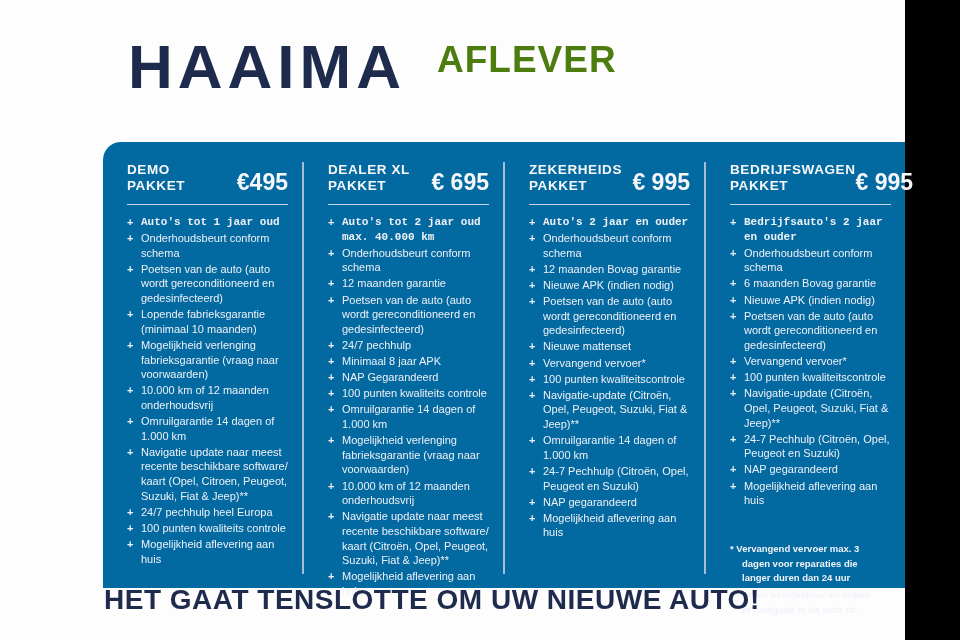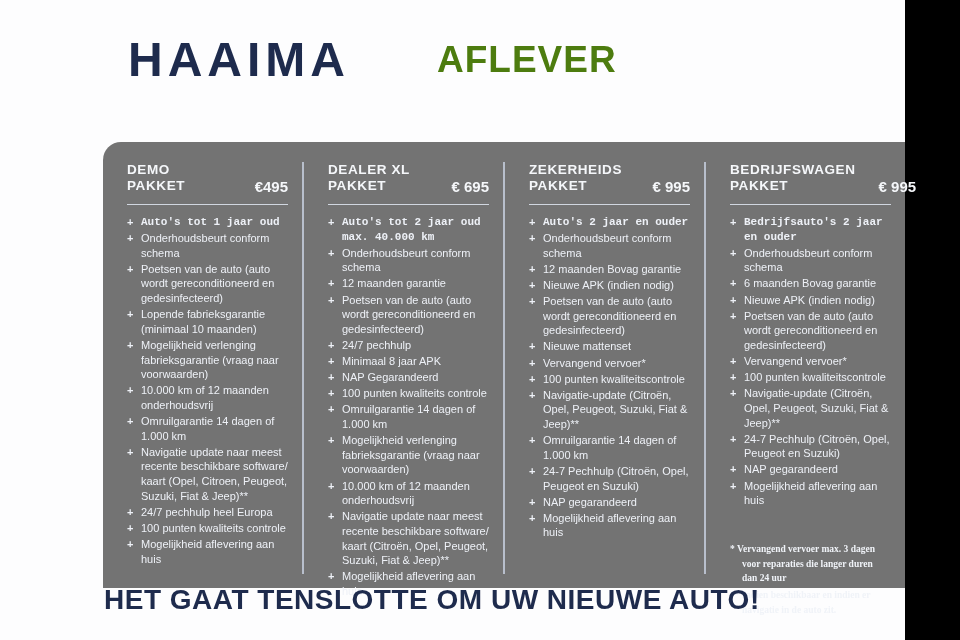--- a/index.html
+++ b/index.html
@@ -6,43 +6,43 @@
   body{
     width:960px;height:640px;position:relative;overflow:hidden;
     background:#fdfdfe;
     font-family:"Liberation Sans","DejaVu Sans",sans-serif;
     -webkit-font-smoothing:antialiased;
   }
   
   .black-strip{position:absolute;right:0;top:0;width:55px;height:640px;background:#000;}
   
   .brand{position:absolute;left:128px;top:36px;}
-  .brand-name{font-size:48px;font-weight:800;letter-spacing:5px;color:#1e2b4d;line-height:1.0;}
+  .brand-name{font-size:62px;font-weight:800;letter-spacing:5px;color:#1e2b4d;line-height:1.0;}
   .brand-sub{font-size:22px;font-weight:400;letter-spacing:2.5px;color:#474b55;margin-top:2px;}
   .page-title{position:absolute;left:437px;top:40px;font-size:37px;font-weight:800;letter-spacing:1px;color:#4d7c0f;line-height:1.08;}
   
   .panel{
     position:absolute;left:103px;top:142px;width:802px;height:446px;
-    background:#737373;border-radius:18px 0 0 0;
+    background:#0369a1;border-radius:18px 0 0 0;
     display:flex;box-sizing:border-box;padding:20px 0 14px 0;
   }
   .pkg-col{flex:1 1 0;padding:0 14px 0 24px;box-sizing:border-box;min-width:0;}
   .pkg-col + .pkg-col{border-left:2px solid rgba(196,205,220,0.85);}
   .pkg-head{display:flex;justify-content:space-between;align-items:flex-end;}
   .pkg-name{font-size:13.5px;font-weight:800;letter-spacing:0.6px;color:#f5f7fa;line-height:1.22;text-transform:uppercase;}
-  .pkg-price{font-size:15px;font-weight:800;color:#f5f7fa;line-height:1;white-space:nowrap;padding-bottom:1px;margin-left:23px;}
+  .pkg-price{font-size:23px;font-weight:800;color:#f5f7fa;line-height:1;white-space:nowrap;padding-bottom:1px;}
   .pkg-rule{border:none;border-top:1.5px solid rgba(220,226,236,0.9);margin:9px 0 10px 0;}
   .pkg-items{}
   .item{display:flex;font-size:11px;line-height:1.33;color:#eef1f7;margin-bottom:1.5px;}
   .item .plus{flex:0 0 14px;font-weight:700;}
   .item .txt{flex:1 1 auto;min-width:0;}
   .item.bold .txt{font-weight:700;font-family:Liberation Mono, monospace;}
   .footnotes{margin-top:34px;}
   .footnote{font-size:9.5px;line-height:1.55;color:#f0f3f8;font-weight:600;
-    padding-left:12px;text-indent:-12px;margin:0 16px 2px 0;font-family:Liberation Serif, serif;}
+    padding-left:12px;text-indent:-12px;margin:0 16px 2px 0;}
   
   .tagline{position:absolute;left:104px;top:584px;font-size:28px;font-weight:800;letter-spacing:0.5px;color:#1e2b4d;}
 </style>
 </head>
 <body>
 
 <div class="black-strip"></div>
 
 <div class="brand">
   <div class="brand-name">HAAIMA</div>

